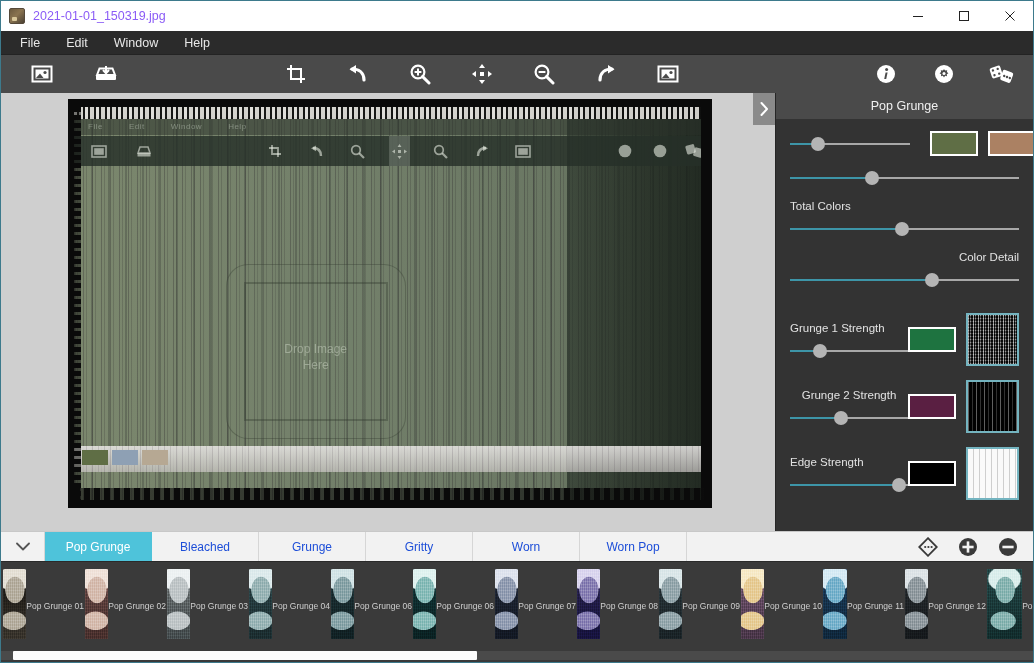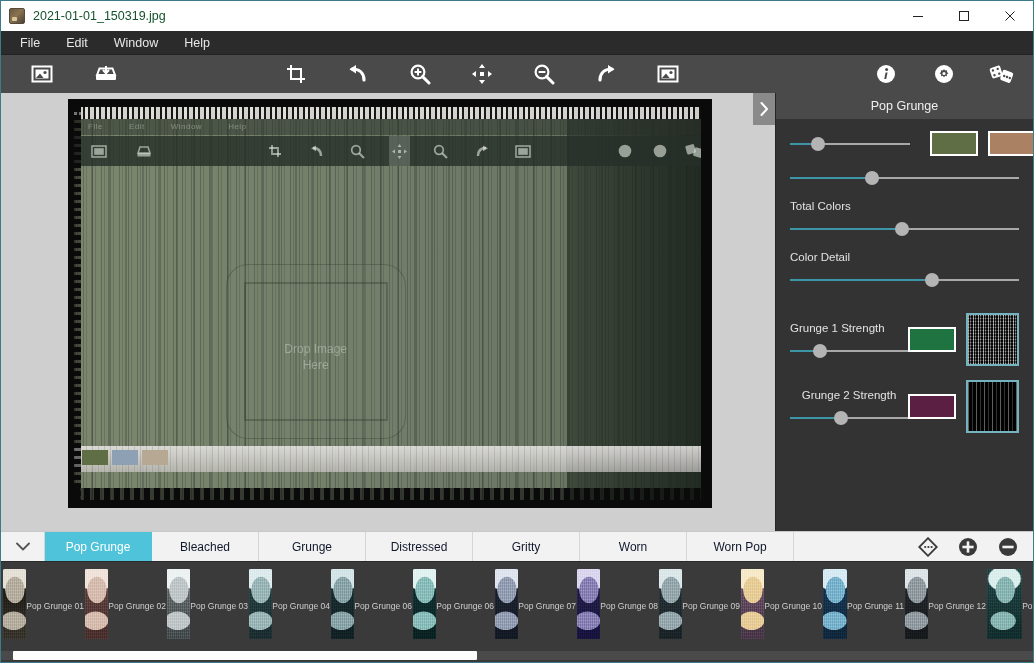--- a/index.html
+++ b/index.html
@@ -27,21 +27,21 @@
     width: 16px; height: 16px; margin-left: 8px; margin-right: 8px;
     background: linear-gradient(135deg,#6b5a3f 0%, #8a7450 45%, #4a4033 100%);
     border: 1px solid #55493a; border-radius: 2px;
     position: relative; flex: 0 0 16px;
   }
   .app-icon::after {
     content: ""; position: absolute; left: 2px; top: 8px;
     width: 5px; height: 4px; background: #d8c79a; border-radius: 1px;
   }
   .title-text {
-    font-size: 12.5px; color: #14532d; white-space: nowrap;
+    font-size: 12.5px; color: #8b5cf6; white-space: nowrap;
   }
   .win-controls { margin-left: auto; display: flex; height: 30px; }
   .win-btn {
     width: 46px; height: 30px; display: flex; align-items: center; justify-content: center;
     color: #222;
   }
   .win-btn svg { display: block; }
 
   
   .menubar {
@@ -248,21 +248,21 @@
     background: #f2f2f2; display: flex; align-items: stretch;
     border-top: 1px solid #c8c8c8;
   }
   .tab-chevron {
     width: 44px; display: flex; align-items: center; justify-content: center;
     color: #555; border-right: 1px solid #d6d6d6;
   }
   .tab {
     min-width: 107px; padding: 0 10px;
     display: flex; align-items: center; justify-content: center;
-    font-size: 12px; color: #0f172a;
+    font-size: 12px; color: #1d4ed8;
     border-right: 1px solid #d6d6d6;
   }
   .tab.active { background: #4ec3da; color: #ffffff; border-right-color: #4ec3da; }
   .tab-actions { margin-left: auto; display: flex; align-items: center; gap: 18px; padding-right: 14px; }
   .tab-act { width: 22px; height: 22px; display: flex; align-items: center; justify-content: center; color: #3a3a3a; }
 
   
   .filmstrip {
     flex: 0 0 101px; height: 101px; background: #3a3a3a;
     position: relative; overflow: hidden;
@@ -599,21 +599,21 @@
           <div class="ctl-label">Total Colors</div>
           <div class="ctl-row">
             <div class="slider">
               <div class="track"></div>
                 <div class="fill" style="width:49%"></div>
               <div class="knob" style="left:49%"></div>
             </div>
           </div>
         </div>
 
-        <div class="ctl" style="margin-bottom:26px;">
+        <div class="ctl" style="margin-bottom:26px;text-align:right;">
           <div class="ctl-label">Color Detail</div>
           <div class="ctl-row">
             <div class="slider">
               <div class="track"></div>
                 <div class="fill" style="width:62%"></div>
               <div class="knob" style="left:62%"></div>
             </div>
           </div>
         </div>
 
@@ -648,35 +648,52 @@
             </div>
             <div class="sub-right">
               <div class="swatch" style="background:#5a1f42;"></div>
               <div class="tex">
                   <div class="tex-streak"></div>
                 </div>
             </div>
           </div>
         </div>
 
+        <div class="ctl">
+          <div class="sub-row">
+            <div class="sub-left">
+              <div class="ctl-label">Edge Strength</div>
+              <div class="slider" style="width:118px;">
+                <div class="track"></div>
+                  <div class="fill" style="width:92%"></div>
+                <div class="knob" style="left:92%"></div>
+              </div>
+            </div>
+            <div class="sub-right">
+              <div class="swatch" style="background:#000000;"></div>
+              <div class="tex">
+                  <div class="tex-light"></div>
+                </div>
+            </div>
+          </div>
+        </div>
 
       </div>
     </div>
   </div>
 
   <div class="tabbar">
     <div class="tab-chevron">
       <svg width="14" height="9" viewBox="0 0 14 9">
           <path d="M1 1.5 L7 7.5 L13 1.5" stroke="#555" stroke-width="1.8" fill="none" stroke-linecap="round" stroke-linejoin="round"></path>
         </svg>
     </div>
     <div class="tab active">Pop Grunge</div>
     <div class="tab">Bleached</div>
     <div class="tab">Grunge</div>
-    <div class="tab">Distressed</div>
     <div class="tab">Gritty</div>
     <div class="tab">Worn</div>
     <div class="tab">Worn Pop</div>
     <div class="tab-actions">
       <div class="tab-act">
         <svg width="20" height="20" viewBox="0 0 20 20">
           <path d="M10 1.2 L18.8 10 L10 18.8 L1.2 10 Z" fill="none" stroke="#3a3a3a" stroke-width="1.8"></path>
           <circle cx="7.2" cy="10" r="1.1" fill="#3a3a3a"></circle>
           <circle cx="10.4" cy="10" r="1.1" fill="#3a3a3a"></circle>
           <circle cx="13.6" cy="10" r="1.1" fill="#3a3a3a"></circle>

